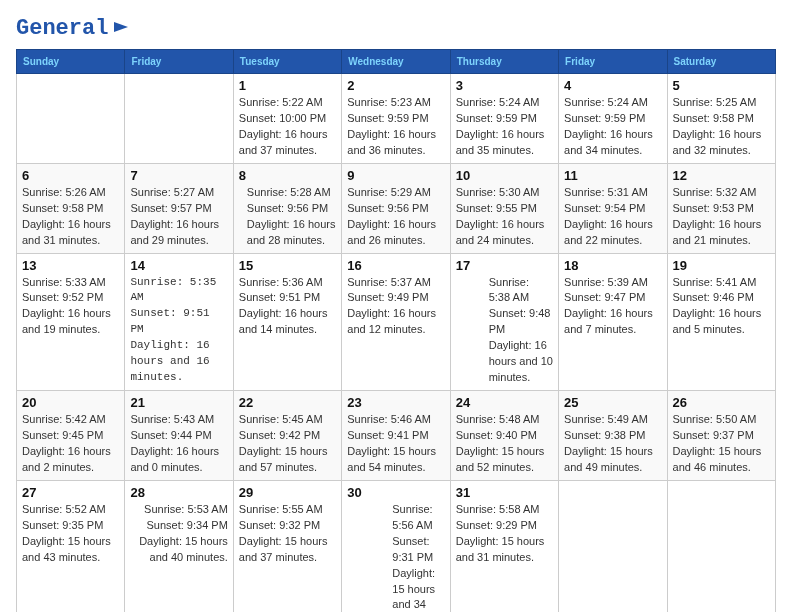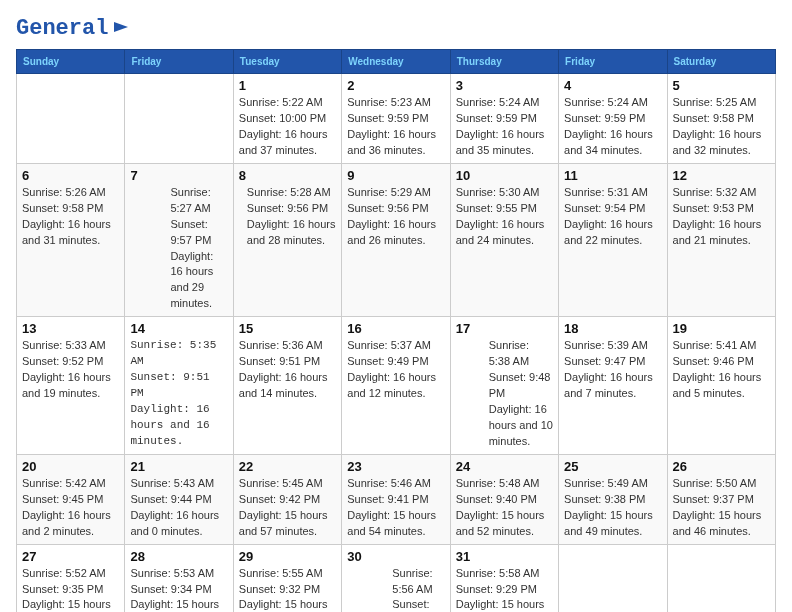--- a/index.html
+++ b/index.html
@@ -150,21 +150,21 @@
       </tr>
       <tr>
         <td>
           <div class="day-num">6</div>
           <div class="day-info" style="white-space: pre-line;">Sunrise: 5:26 AM
 Sunset: 9:58 PM
 Daylight: 16 hours and 31 minutes.</div>
         </td>
         <td>
           <div class="day-num">7</div>
-          <div class="day-info" style="white-space: pre-line; margin-left: 40px;">Sunrise: 5:27 AM
+          <div class="day-info" style="white-space: pre-line;">Sunrise: 5:27 AM
 Sunset: 9:57 PM
 Daylight: 16 hours and 29 minutes.</div>
         </td>
         <td>
           <div class="day-num">8</div>
           <div class="day-info" style="white-space: pre-line; margin-left: 8px;">Sunrise: 5:28 AM
 Sunset: 9:56 PM
 Daylight: 16 hours and 28 minutes.</div>
         </td>
         <td>
@@ -282,21 +282,21 @@
       </tr>
       <tr>
         <td>
           <div class="day-num">27</div>
           <div class="day-info" style="white-space: pre-line;">Sunrise: 5:52 AM
 Sunset: 9:35 PM
 Daylight: 15 hours and 43 minutes.</div>
         </td>
         <td>
           <div class="day-num">28</div>
-          <div class="day-info" style="white-space: pre-line;">Sunrise: 5:53 AM
+          <div class="day-info" style="white-space: pre-line; text-align: right;">Sunrise: 5:53 AM
 Sunset: 9:34 PM
 Daylight: 15 hours and 40 minutes.</div>
         </td>
         <td>
           <div class="day-num">29</div>
           <div class="day-info" style="white-space: pre-line;">Sunrise: 5:55 AM
 Sunset: 9:32 PM
 Daylight: 15 hours and 37 minutes.</div>
         </td>
         <td>

